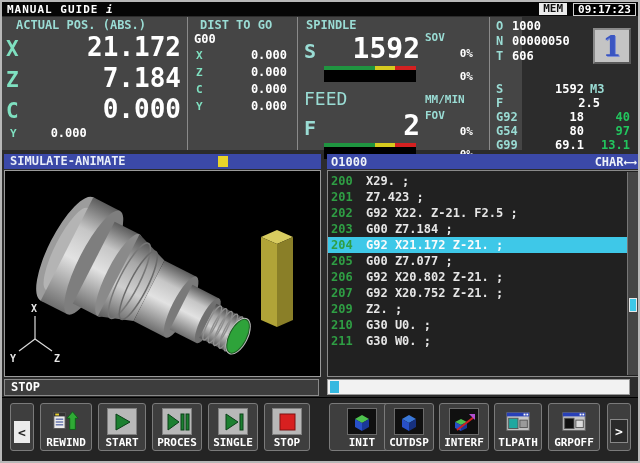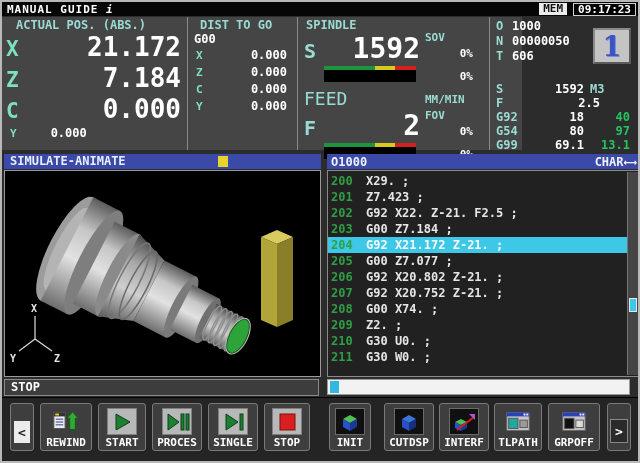--- a/index.html
+++ b/index.html
@@ -331,24 +331,20 @@
       </div>
     <div class="p-line">
         <span class="p-num">206</span>
         <span class="p-code">G92 X20.802 Z-21. ;</span>
       </div>
     <div class="p-line">
         <span class="p-num">207</span>
         <span class="p-code">G92 X20.752 Z-21. ;</span>
       </div>
     <div class="p-line">
-        <span class="p-num">208</span>
-        <span class="p-code">G00 X74. ;</span>
-      </div>
-    <div class="p-line">
         <span class="p-num">209</span>
         <span class="p-code">Z2. ;</span>
       </div>
     <div class="p-line">
         <span class="p-num">210</span>
         <span class="p-code">G30 U0. ;</span>
       </div>
     <div class="p-line">
         <span class="p-num">211</span>
         <span class="p-code">G30 W0. ;</span>
@@ -419,21 +415,21 @@
 
     <div class="sk" style="left:262px;width:46px;">
       <div class="plate">
         <svg width="28" height="24" viewBox="0 0 28 24">
             <rect x="7" y="4" width="15" height="16" fill="#d82020" stroke="#7e1010"></rect>
           </svg>
       </div>
       <div class="lbl">STOP</div>
     </div>
 
-    <div class="sk" style="left:327px;width:42px;">
+    <div class="sk" style="left:327px;width:66px;">
       <div class="plate dark">
         <svg width="28" height="24" viewBox="0 0 28 24">
           <polygon points="7,9 14,5 21,9 14,13" fill="#4ec24e"></polygon>
           <polygon points="7,9 14,13 14,21 7,17" fill="#2850c8"></polygon>
           <polygon points="21,9 14,13 14,21 21,17" fill="#1a3898"></polygon>
         </svg>
       </div>
       <div class="lbl">INIT</div>
     </div>
 

